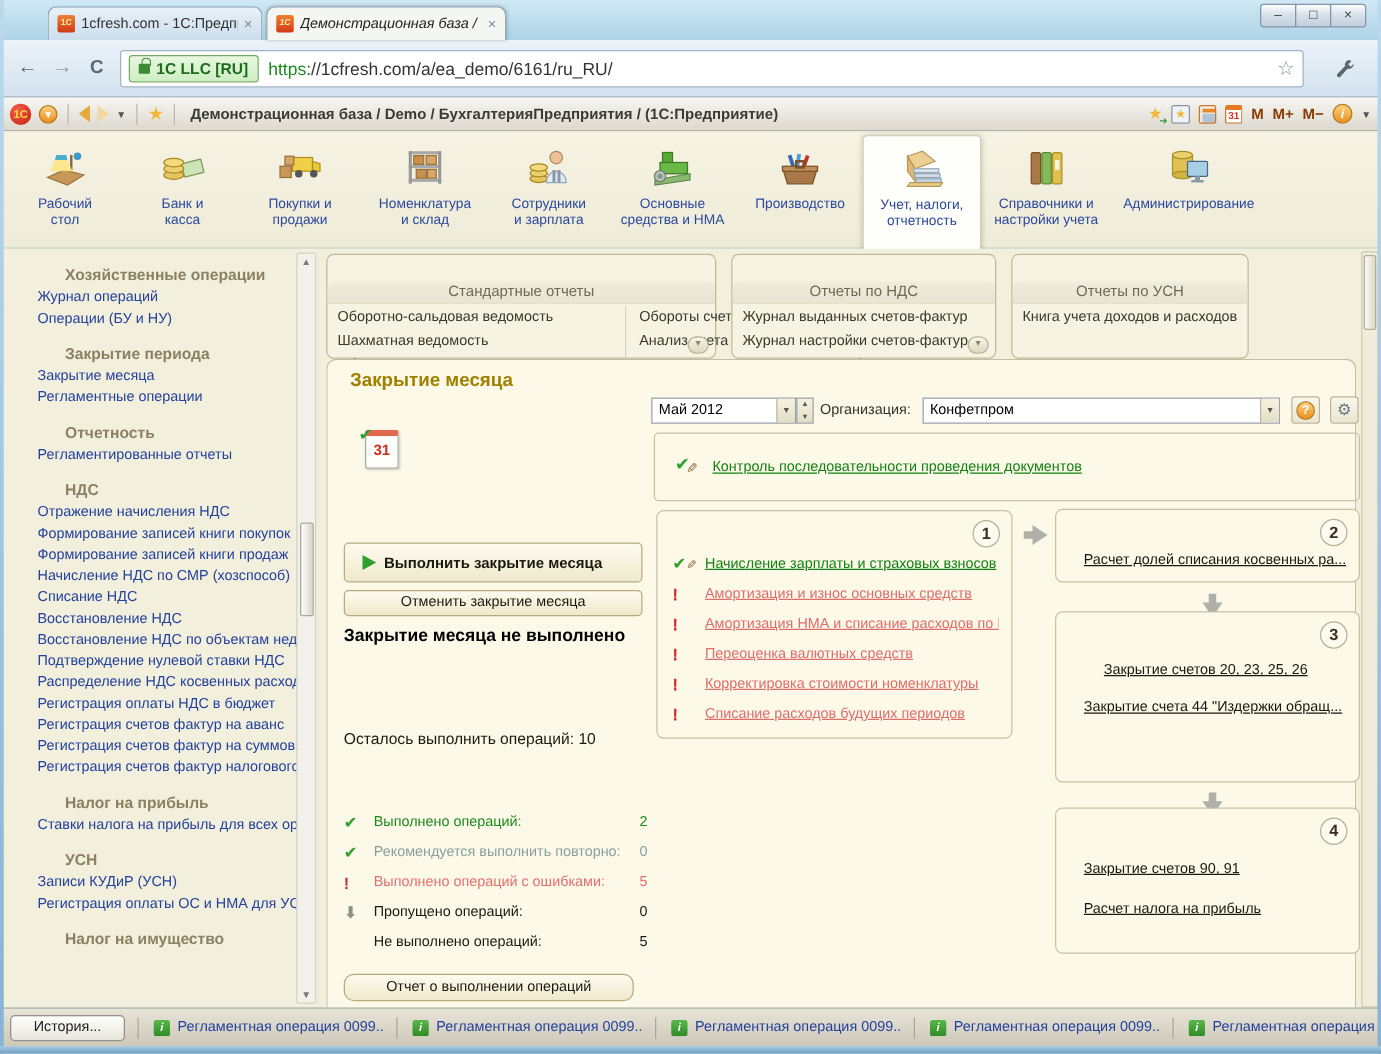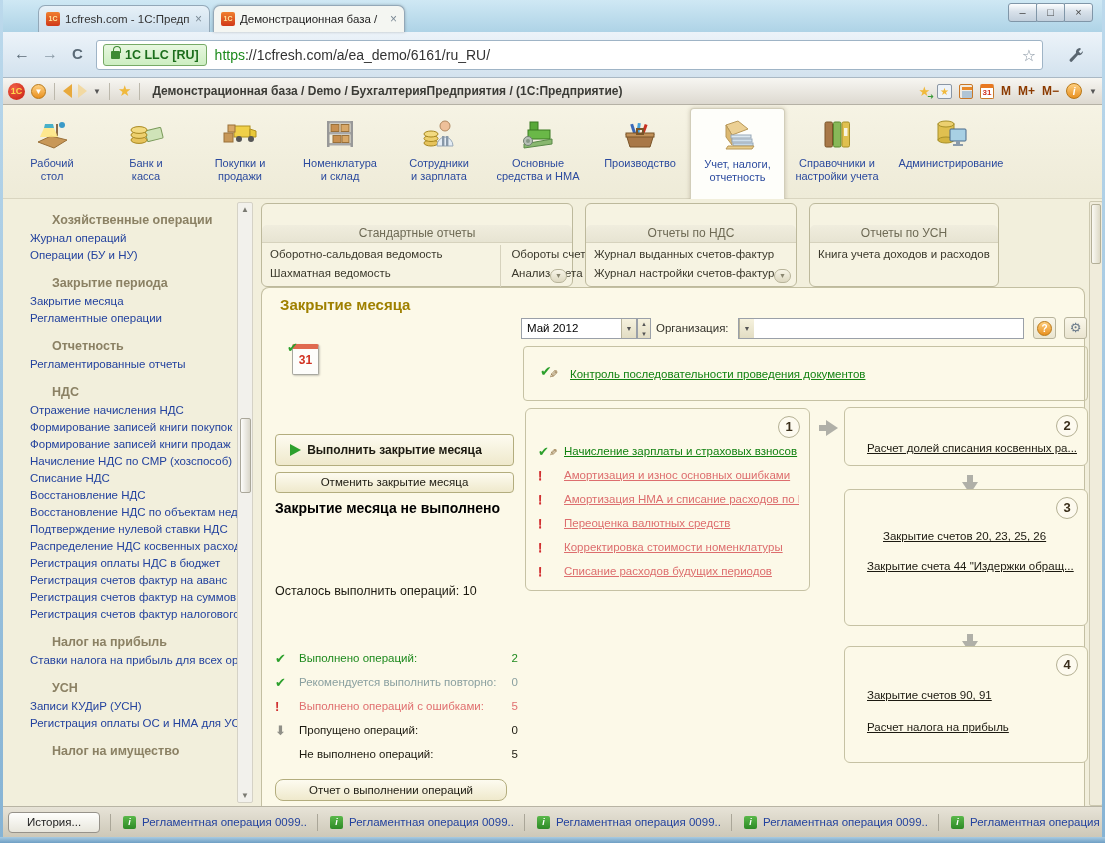--- a/index.html
+++ b/index.html
@@ -11,21 +11,21 @@
   .edge-b { position:absolute; left:0; right:0; bottom:0; height:6px; background:linear-gradient(#a8cbe2,#6f9fc4); z-index:50; }
 
   
   .titlebar { position:absolute; left:0; right:0; top:0; height:32px; background:linear-gradient(#cfe8f4,#aed3e6); }
   .winbtns { position:absolute; right:12px; top:3px; display:flex; }
   .winbtn { width:29px; height:19px; border:1px solid #8096a8; background:linear-gradient(#fdfeff,#d8e1ea 45%,#c2cfdc); color:#444; font-size:11px; line-height:17px; text-align:center; border-radius:2px; margin-left:-1px; }
   .winbtn:first-child{ border-radius:3px 0 0 3px; }
   .winbtn:last-child{ border-radius:0 3px 3px 0; }
   .tab { position:absolute; top:5px; height:27px; border:1px solid #93a8b8; border-bottom:none; border-radius:7px 7px 0 0; display:flex; align-items:center; padding:0 7px; overflow:hidden; white-space:nowrap; }
   .tab-inactive { left:38px; width:172px; background:linear-gradient(#e7f1f8,#ccdeec); color:#333; z-index:1; }
-  .tab-active { left:213px; width:192px; background:#f4f6f2; color:#222; z-index:2; box-shadow:0 0 3px rgba(0,0,0,.25); }
+  .tab-active { left:213px; width:192px; background:#f4f6f2; color:#222; z-index:2; box-shadow:0 0 3px rgba(0,0,0,.25);font-style:italic; }
   .favicon { width:14px; height:14px; border-radius:2px; background:linear-gradient(#f08030,#d03818); color:#ffe9a0; font-size:7px; font-weight:bold; text-align:center; line-height:14px; margin-right:5px; flex:0 0 auto; }
   .tab-title { font-size:11.5px; overflow:hidden; flex:1 1 auto; }
   .tab-x { color:#7c8a96; font-size:12px; margin-left:5px; flex:0 0 auto; }
 
   
   .navbar { position:absolute; left:0; right:0; top:32px; height:46px; background:linear-gradient(#ecf3f9,#d3e2ee); border-bottom:1px solid #aab8c4; }
   .navglyph { position:absolute; top:13px; font-size:16px; font-weight:bold; color:#5a6a76; }
   .nav-back{ left:14px; } .nav-fwd{ left:42px; color:#8a9aa6; } .nav-reload{ left:72px; font-size:15px; }
   .addressbar { position:absolute; left:96px; right:62px; top:8px; height:30px; background:#fff; border:1px solid #9fb4c6; border-radius:3px; display:flex; align-items:center; padding:0 6px; }
   .badge { display:flex; align-items:center; background:linear-gradient(#e8f7e0,#cdeec2); border:1px solid #77aa66; border-radius:3px; height:22px; padding:0 7px; margin-right:8px; }
@@ -428,20 +428,21 @@
       <div class="calicon">31</div>
 
       <div class="combo" style="left:259px; top:30px; width:116px;">
         <span class="combo-text">Май 2012</span>
         <span class="combo-btn">▼</span>
       </div>
       <div class="spinner" style="left:375px; top:30px;">▲<br>▼</div>
 
       <div class="flabel" style="left:394px; top:34px;">Организация:</div>
       <div class="combo" style="left:476px; top:30px; width:286px;">
+        <span class="combo-text">Конфетпром</span>
         <span class="combo-btn">▼</span>
       </div>
       <div class="sqbtn" style="left:771px; top:29px;"><span class="helpcirc">?</span></div>
       <div class="sqbtn" style="left:802px; top:29px;"><span class="gearglyph">⚙</span></div>
 
       <div class="ctrlbox">
         <span class="checkpencil">
             <span class="c">✔</span>
             <span class="p">✎</span>
           </span>
@@ -492,21 +493,21 @@
       </div>
 
       <div class="group" style="left:263px; top:120px; width:285px; height:183px;">
         <div class="gnum">1</div>
         <div class="gitem" style="top:32px">
           <span class="gi"><span style="color:#2ca02c;font-size:13px;">✔</span><span style="color:#8a6a3a;font-size:10px;display:inline-block;transform:scaleX(-1);">✎</span></span>
           <a class="lnk-done">Начисление зарплаты и страховых взносов</a>
         </div>
         <div class="gitem" style="top:56px">
           <span class="gi excl2">!</span>
-          <a class="lnk-err">Амортизация и износ основных ошибками</a>
+          <a class="lnk-err">Амортизация и износ основных средств</a>
         </div>
         <div class="gitem" style="top:80px">
           <span class="gi excl2">!</span>
           <a class="lnk-err">Амортизация НМА и списание расходов по НИ...</a>
         </div>
         <div class="gitem" style="top:104px">
           <span class="gi excl2">!</span>
           <a class="lnk-err">Переоценка валютных средств</a>
         </div>
         <div class="gitem" style="top:128px">

